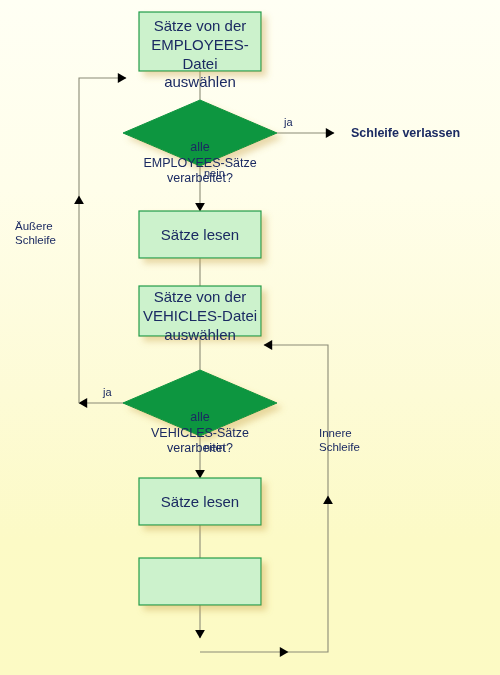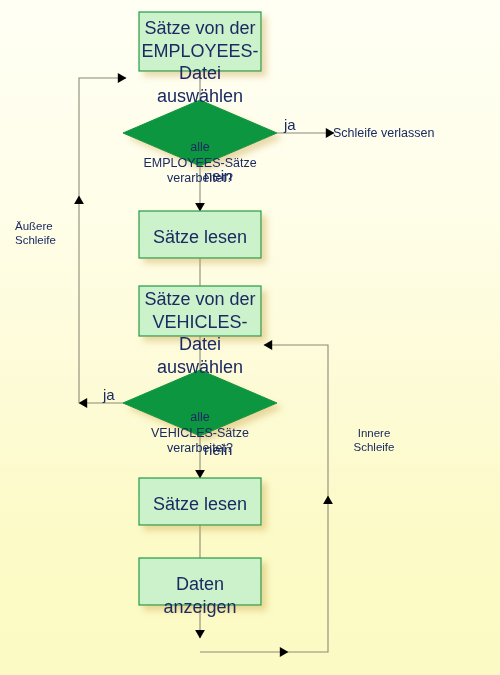--- a/index.html
+++ b/index.html
@@ -27,23 +27,23 @@
     height: 675px;
   }
   .proc-label, .dec-label, .edge-label, .loop-label, .term-label {
     position: absolute;
     color: #1b2a62;
     line-height: 1.25;
     text-align: center;
     white-space: pre-line;
     pointer-events: none;
   }
-  .proc-label { font-size: 18px; }
+  .proc-label { font-size: 15px; }
   .dec-label  { font-size: 12.5px; margin-top: 32px; }
-  .edge-label { font-size: 15px; text-align: left; }
+  .edge-label { font-size: 11px; text-align: left; }
   .loop-label { font-size: 11.5px; text-align: left; }
   .term-label { font-size: 12.5px; text-align: left; }
 </style>
 </head>
 <body>
 
 <div id="canvas">
 
   <svg viewBox="0 0 500 675">
     <defs>
@@ -115,31 +115,30 @@
   <div class="proc-label" style="left:139px; top:288px; width:122px;">Sätze von der
 VEHICLES-Datei
 auswählen</div>
 
   <div class="dec-label" style="left:115px; top:378px; width:170px;">alle
 VEHICLES-Sätze
 verarbeitet?</div>
 
   <div class="proc-label" style="left:139px; top:493px; width:122px;">Sätze lesen</div>
 
-  <div class="proc-label" style="left:139px; top:573px; width:122px;">Daten anzeigen</div>
 
   <div class="edge-label" style="left:284px; top:116px; width:40px;">ja</div>
 
   <div class="edge-label" style="left:204px; top:167px; width:40px;">nein</div>
 
   <div class="edge-label" style="left:103px; top:386px; width:30px;">ja</div>
 
   <div class="edge-label" style="left:204px; top:441px; width:40px;">nein</div>
 
-  <div class="term-label" style="left:333px; top:126px; width:140px;">Schleife verlassen</div>
+  <div class="term-label" style="left:351px; top:126px; width:140px;font-weight:bold;">Schleife verlassen</div>
 
   <div class="loop-label" style="left:15px; top:219px; width:70px;">Äußere
 Schleife</div>
 
-  <div class="loop-label" style="left:339px; top:426px; width:70px;text-align:center;">Innere
+  <div class="loop-label" style="left:319px; top:426px; width:70px;">Innere
 Schleife</div>
 
 </div>
 
 </body></html>

